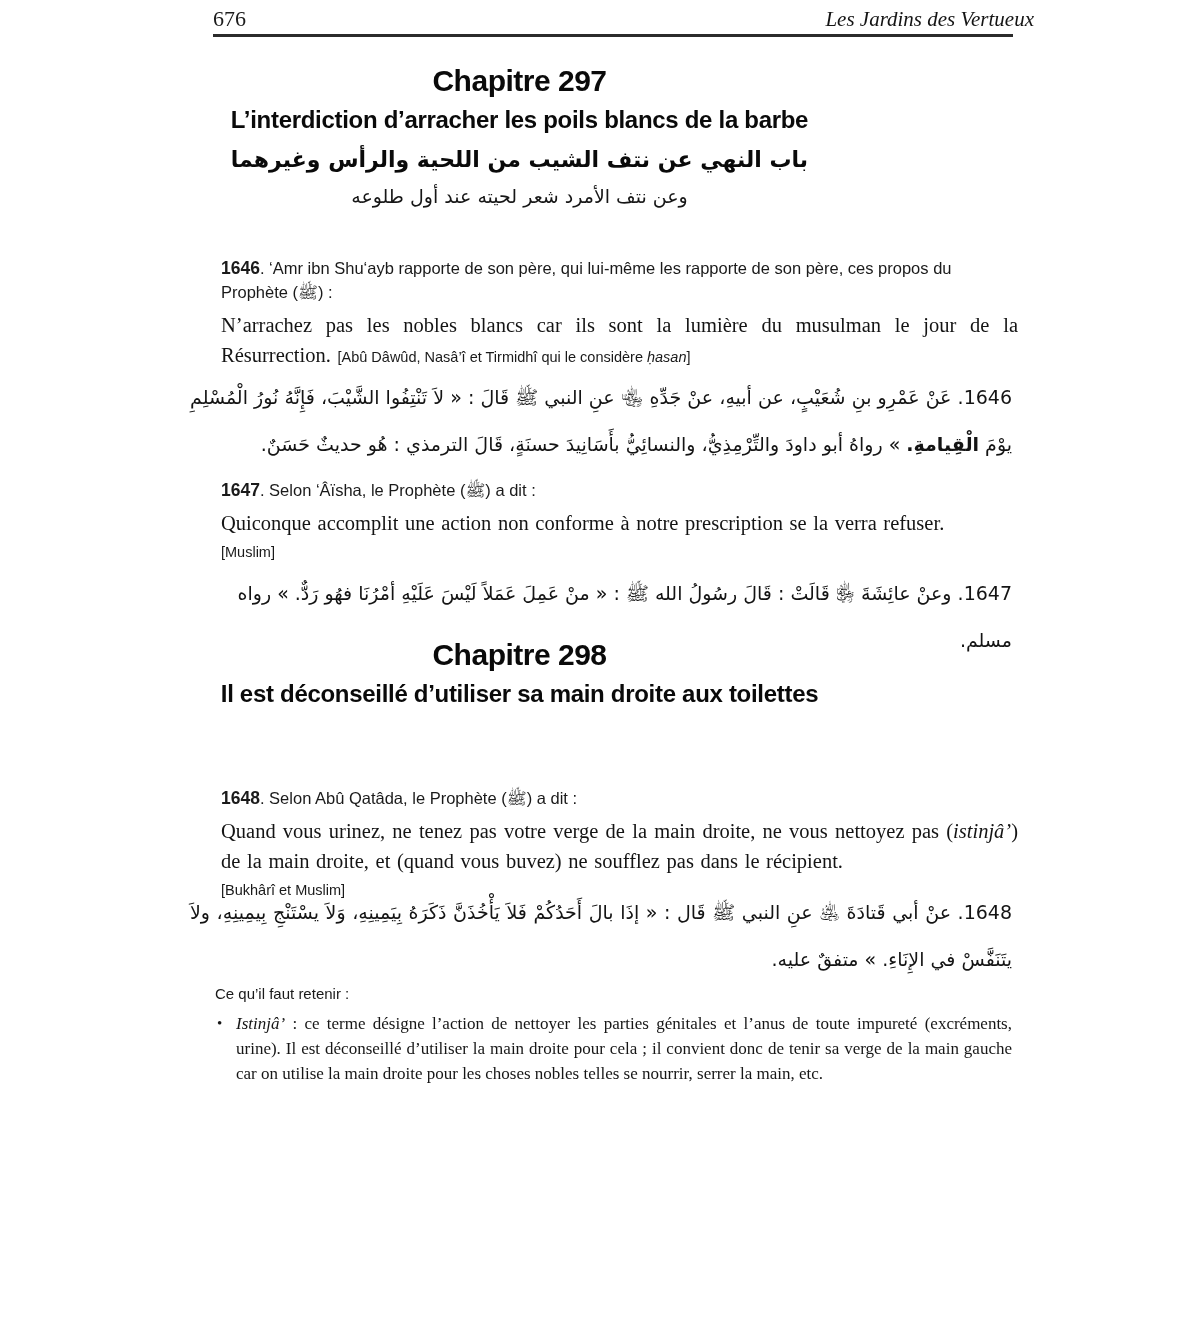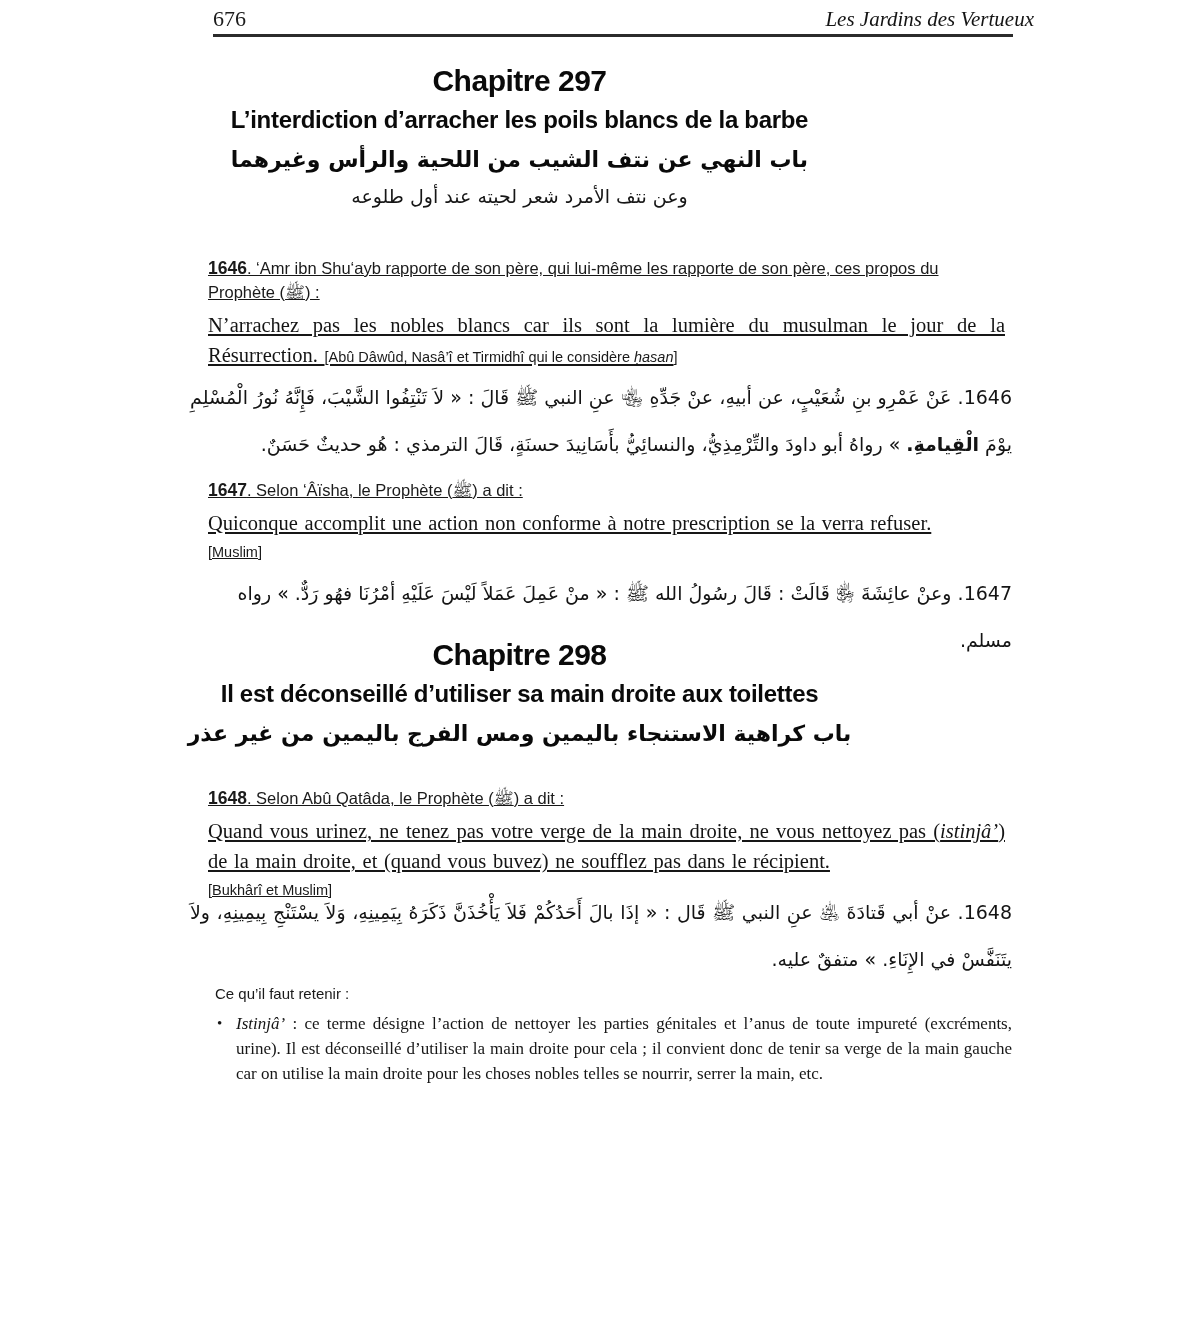--- a/index.html
+++ b/index.html
@@ -41,21 +41,21 @@
     direction:rtl;
     font:bold 22px "DejaVu Sans",sans-serif;
     color:#0a0a0a;line-height:32px;margin-top:9px;
   }
   .ch-sub-ar{
     direction:rtl;
     font:19px "DejaVu Sans",sans-serif;
     color:#161616;line-height:30px;margin-top:5px;
   }
   
-  .hadith{position:absolute;left:208px;width:797px;text-decoration:underline;}
+  .hadith{position:absolute;left:221px;width:797px;}
   .intro{
     font:16.5px "Liberation Sans","DejaVu Sans",sans-serif;
     color:#1a1a1a;line-height:24px;text-align:left;
   }
   .intro .num{font-weight:bold;font-size:17.5px;}
   .hbody{
     font:20.5px "Liberation Serif","DejaVu Serif",serif;
     color:#141414;line-height:30px;text-align:justify;margin-top:6px;
     word-spacing:1.5px;
   }
@@ -124,21 +124,20 @@
     </div>
     <div class="hbody">Quiconque accomplit une action non conforme à notre prescription se la verra refuser.</div>
     <div class="ref ref-line">[Muslim]</div>
   </div>
 
   <div class="arabic-block ar-right" style="top:570px" dir="rtl">1647. وعنْ عائِشَةَ ﵂ قَالَتْ : قَالَ رسُولُ الله ﷺ : « منْ عَمِلَ عَمَلاً لَيْسَ عَلَيْهِ أمْرُنَا فهُو رَدٌّ. » رواه مسلم.</div>
 
   <div class="chapter" style="top:638px">
     <div class="ch-heading">Chapitre 298</div>
     <div class="ch-title-fr">Il est déconseillé d’utiliser sa main droite aux toilettes</div>
-    <div class="ch-title-ar" dir="rtl">باب كراهية الاستنجاء باليمين ومس الفرج باليمين من غير عذر</div>
   </div>
 
   <div class="hadith" style="top:786px">
     <div class="intro">
       <span class="num">1648</span><span>. Selon Abû Qatâda, le Prophète (</span><span>ﷺ</span><span>) a dit :</span>
     </div>
     <div class="hbody">
       <span>Quand vous urinez, ne tenez pas votre verge de la main droite, ne vous nettoyez pas (</span><span class="it">istinjâ’</span><span>) de la main droite, et (quand vous buvez) ne soufflez pas dans le récipient.</span>
     </div>
     <div class="ref ref-line">[Bukhârî et Muslim]</div>

